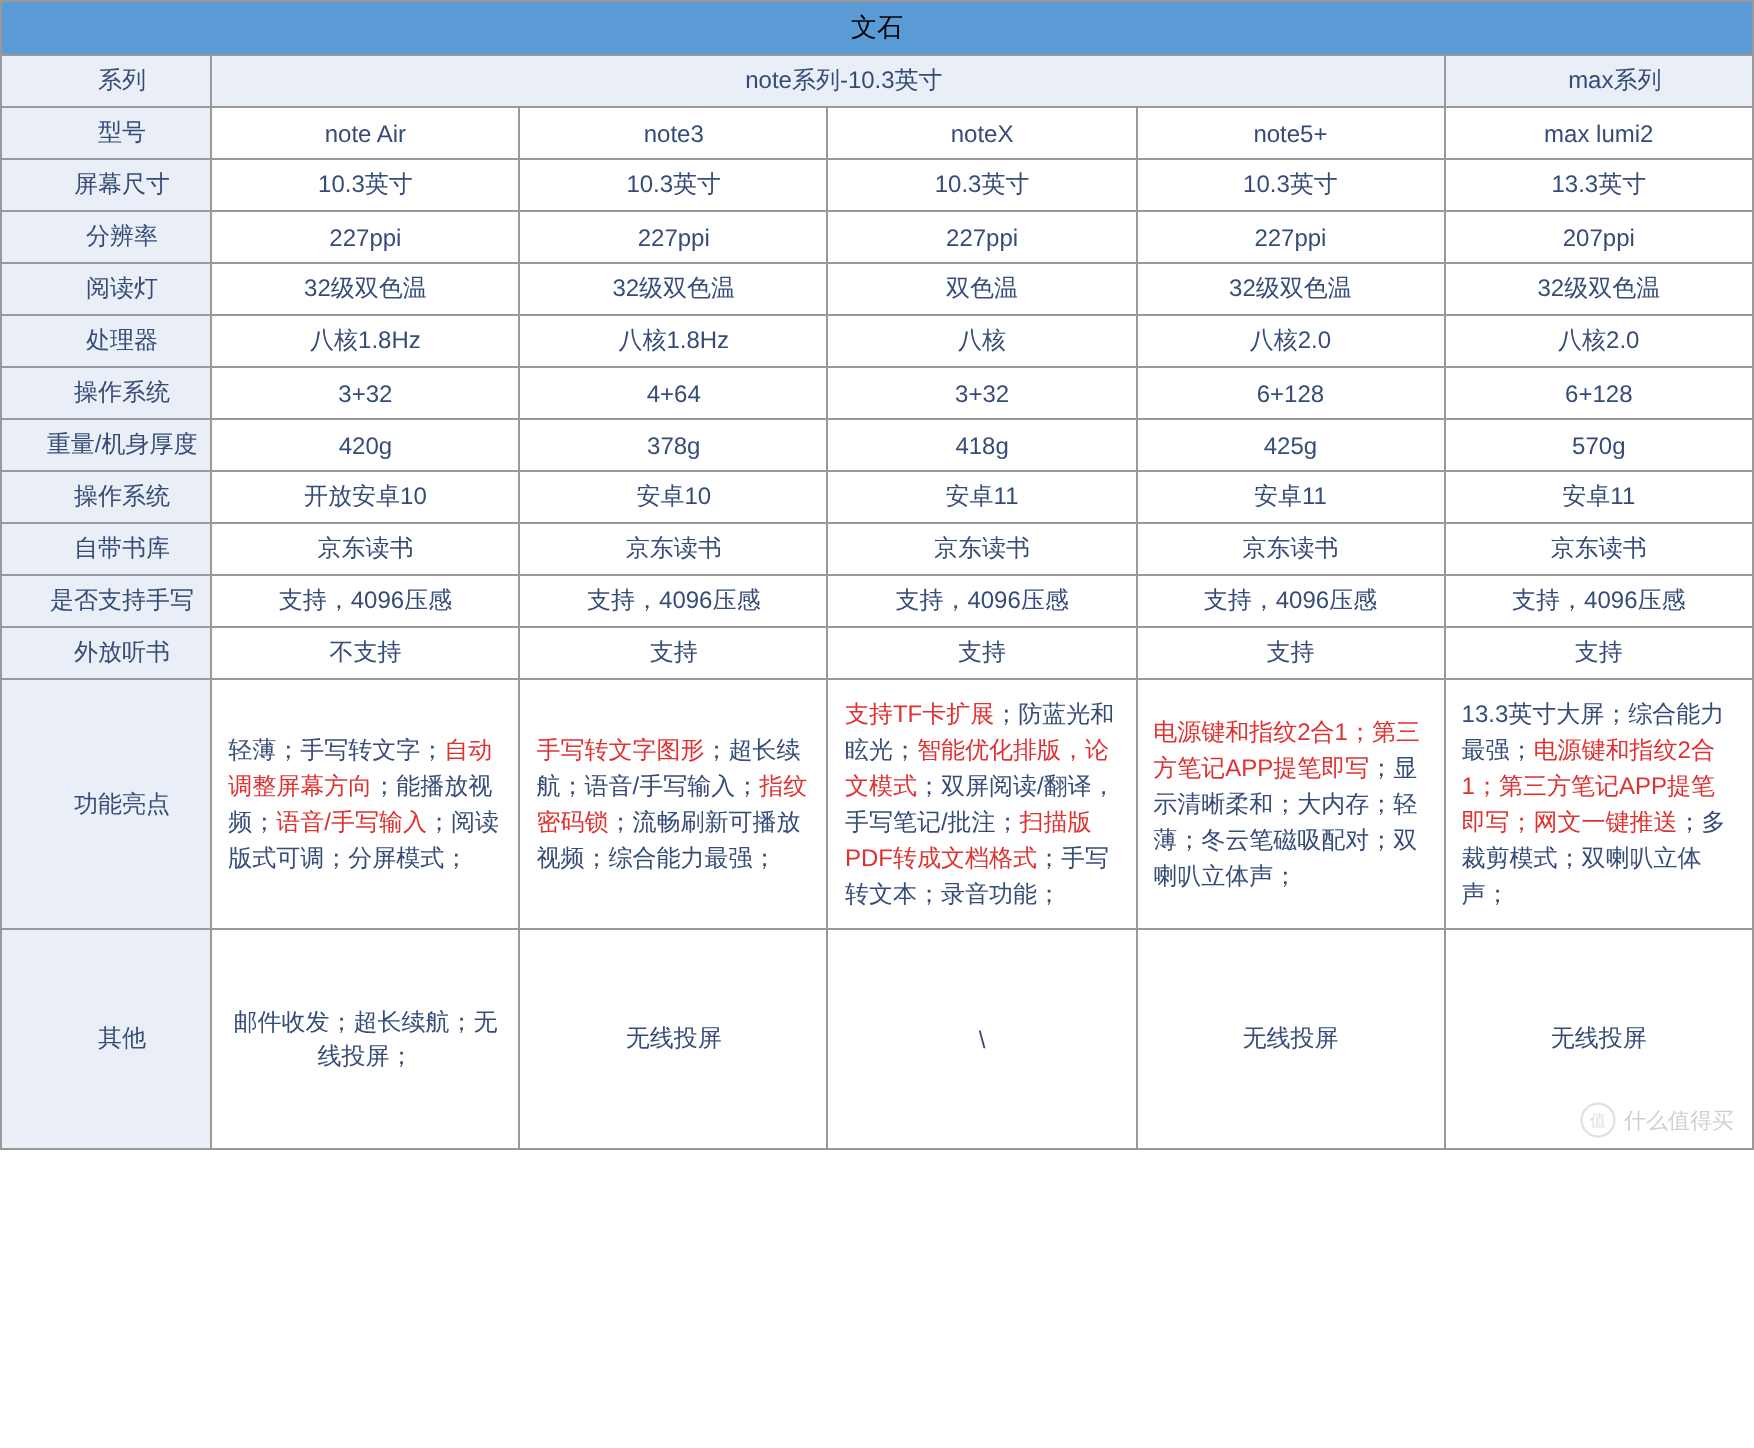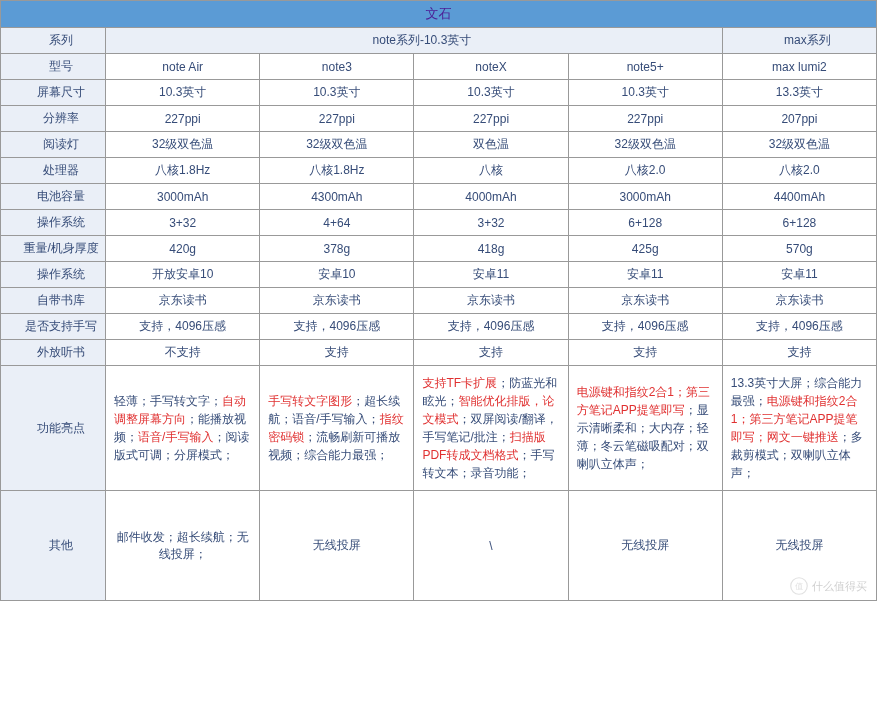--- a/index.html
+++ b/index.html
@@ -1,19 +1,19 @@
 <!DOCTYPE html>
 <html><head>
 <meta charset="utf-8">
 <style>
 * { margin: 0; padding: 0; box-sizing: border-box; }
 body { font-family: "Microsoft YaHei", "SimSun", sans-serif; font-size: 12px; width: 877px; position: relative; background: #fff; }
 table { border-collapse: collapse; width: 100%; table-layout: fixed; }
 th, td { border: 1px solid #999; text-align: center; vertical-align: middle; padding: 4px 6px; color: #364c78; font-weight: normal; }
-.hdr { background: #5b9bd5; color: #4c1d95; font-size: 13px; }
+.hdr { background: #5b9bd5; color: #000000; font-size: 13px; }
 .sub { background: #eaeff7; padding-left: 22px; }
 .red { color: #e03131; }
 .feat-cell { text-align: left; line-height: 1.5; padding: 8px; }
 .feat-cell span { display: inline; }
 .watermark { position: absolute; bottom: 6px; right: 10px; opacity: 0.25; font-size: 11px; color: #444; display: flex; align-items: center; gap: 4px; }
 .watermark svg { width: 18px; height: 18px; }
 col.c0 { width: 105px; }
 col.cx { width: 154px; }
 </style>
 </head>
@@ -71,28 +71,20 @@
         <td>32级双色温</td>
         <td>32级双色温</td>
       </tr>
       <tr>
         <td class="sub">处理器</td>
         <td>八核1.8Hz</td>
         <td>八核1.8Hz</td>
         <td>八核</td>
         <td>八核2.0</td>
         <td>八核2.0</td>
-      </tr>
-      <tr>
-        <td class="sub">电池容量</td>
-        <td>3000mAh</td>
-        <td>4300mAh</td>
-        <td>4000mAh</td>
-        <td>3000mAh</td>
-        <td>4400mAh</td>
       </tr>
       <tr>
         <td class="sub">操作系统</td>
         <td>3+32</td>
         <td>4+64</td>
         <td>3+32</td>
         <td>6+128</td>
         <td>6+128</td>
       </tr>
       <tr>

